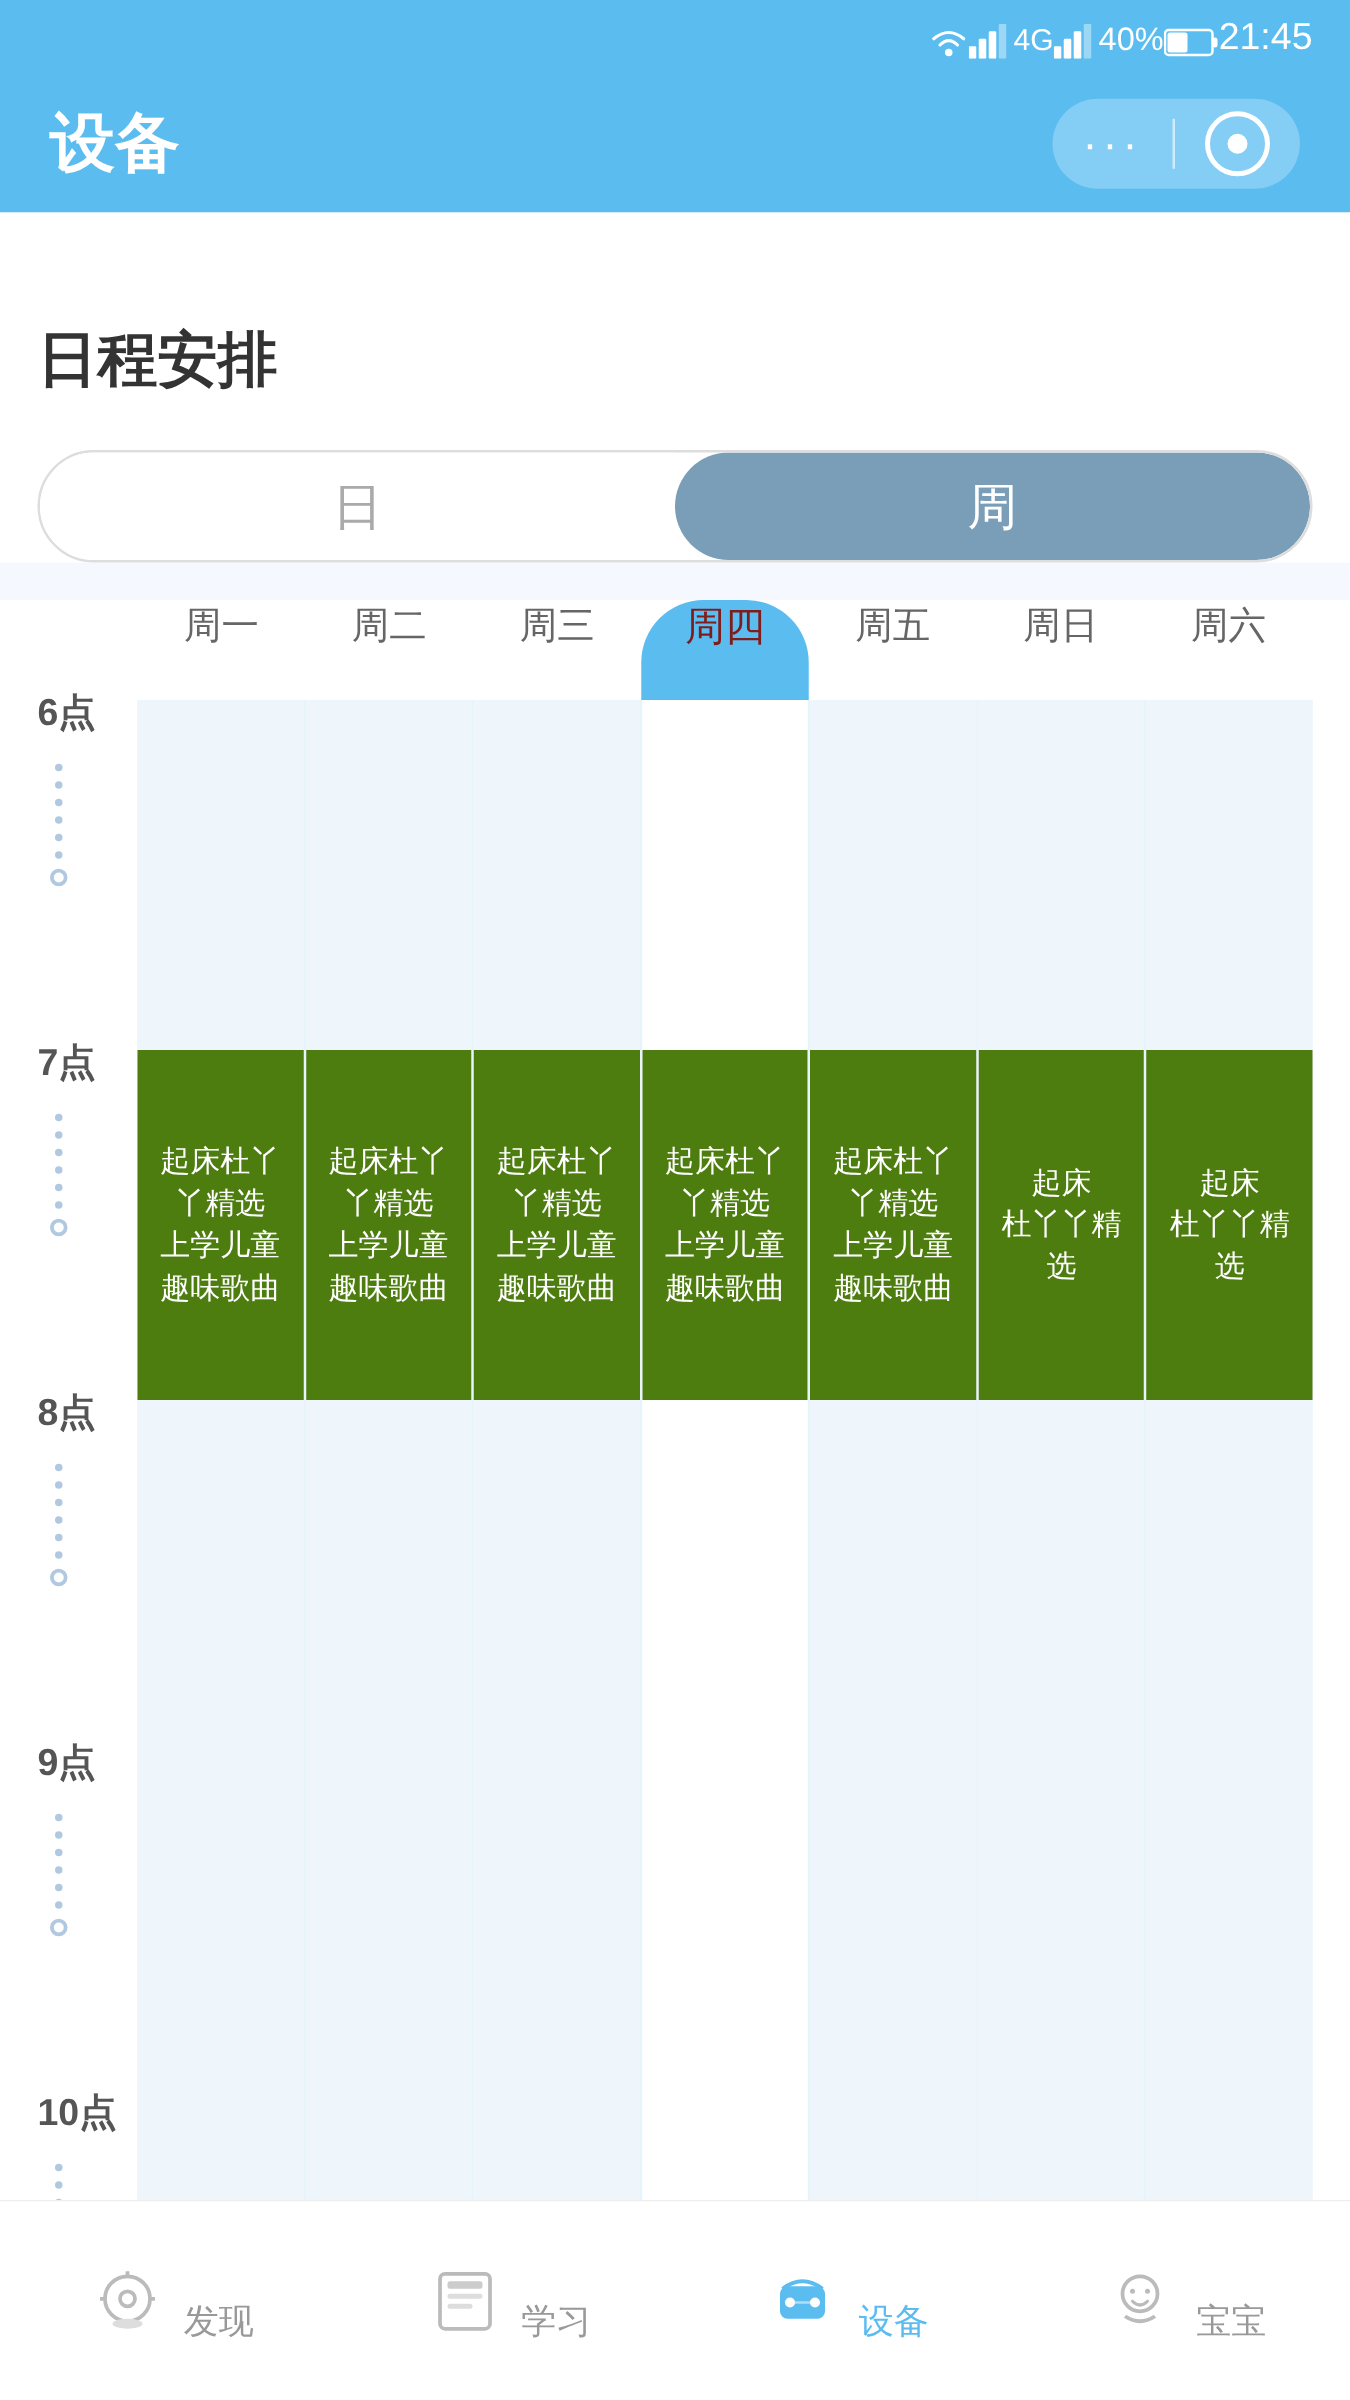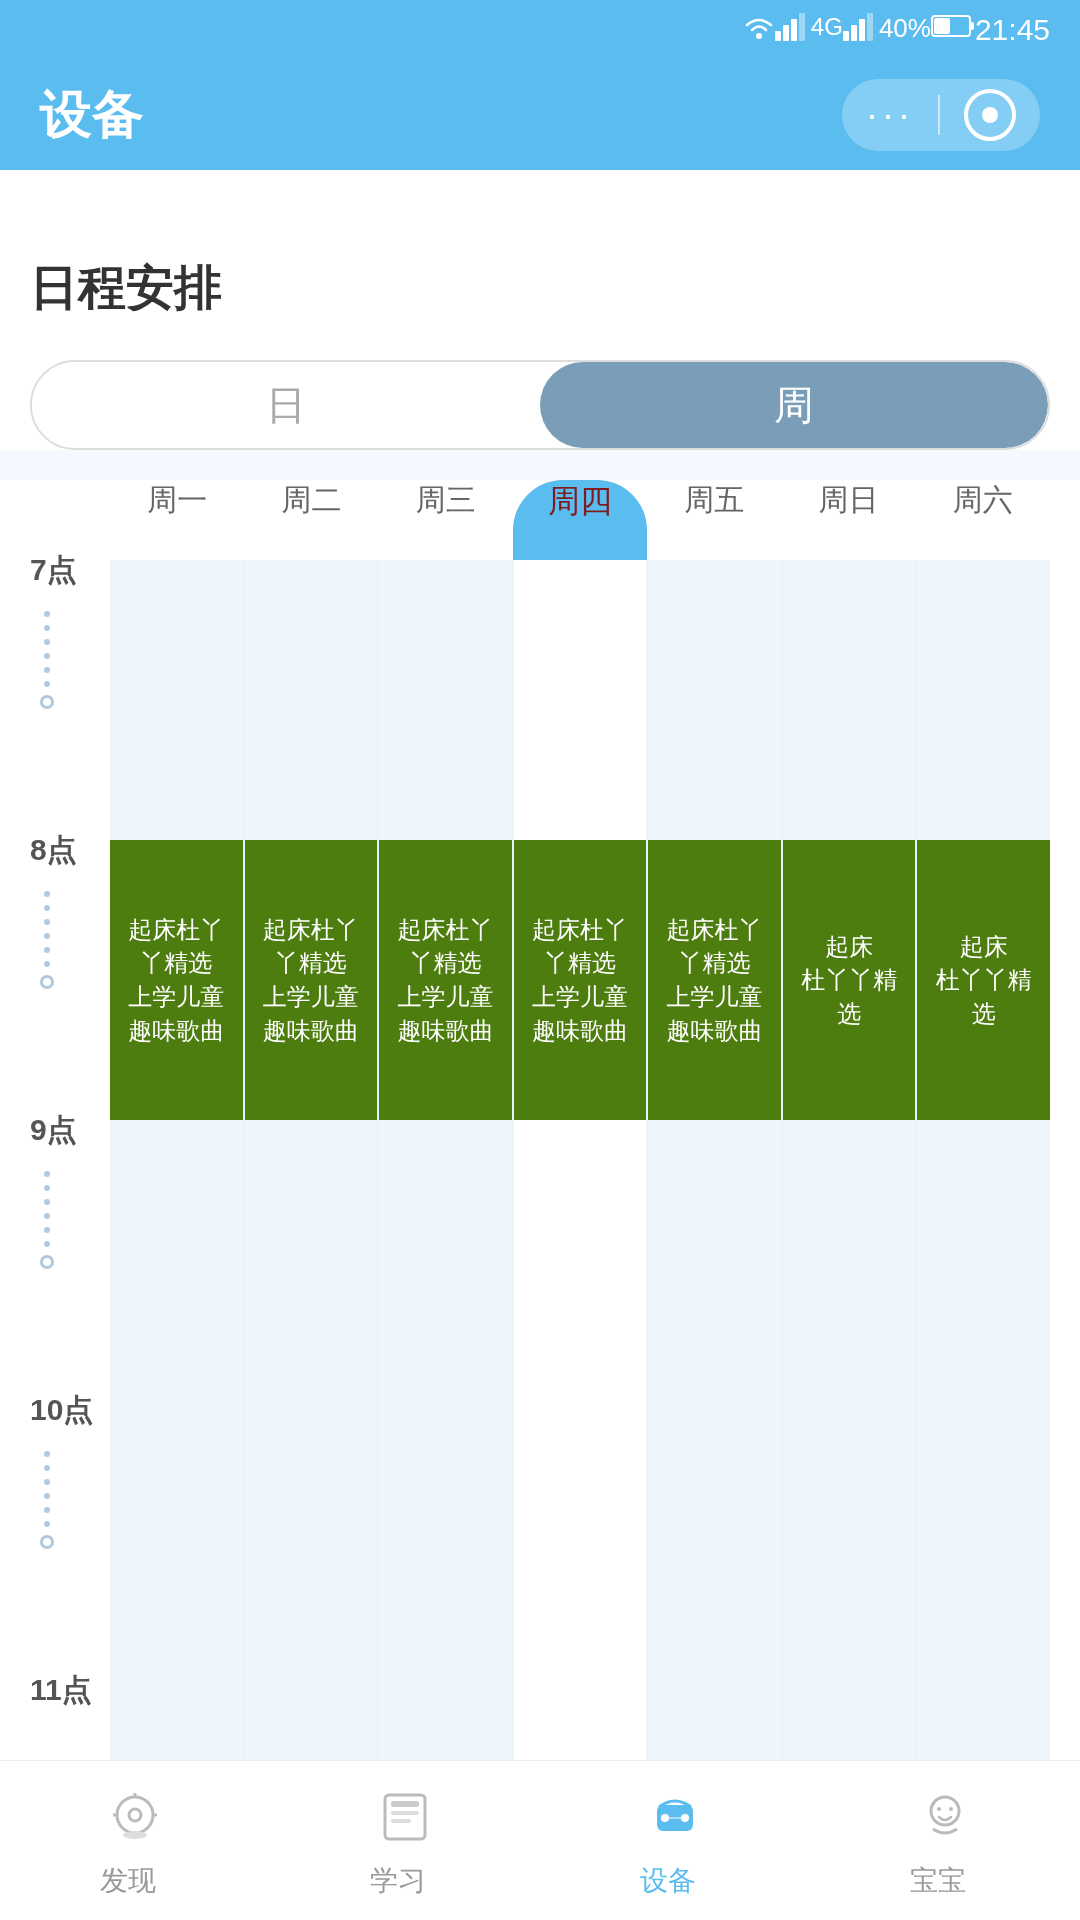--- a/index.html
+++ b/index.html
@@ -19,21 +19,21 @@
       height: 60px;
       background: #5bbcf0;
       display: flex;
       align-items: center;
       justify-content: flex-end;
       padding: 0 30px;
       gap: 16px;
     }
     .status-icons {
       display: flex;
-      align-items: flex-start;
+      align-items: flex-end;
       color: white;
       font-size: 26px;
     }
 
     
     .header {
       width: 100%;
       height: 110px;
       background: #5bbcf0;
       display: flex;
@@ -241,22 +241,22 @@
       width: 100%;
       height: 160px;
       background: white;
       border-top: 1px solid #eee;
       display: flex;
       align-items: center;
       justify-content: space-around;
     }
     .nav-item {
       display: flex;
-      flex-direction: column;
-      align-items: flex-start;
+      flex-direction: row;
+      align-items: flex-end;
       gap: 10px;
       cursor: pointer;
     }
     .nav-icon {
       width: 70px;
       height: 70px;
       display: flex;
       align-items: center;
       justify-content: center;
     }
@@ -360,20 +360,32 @@
       </div>
     <div class="week-day">
         <span>周六</span>
       </div>
   </div>
 
   <div class="schedule-area" style="padding: 0;">
 
     <div class="time-column">
 
+      <div class="time-slot">
+        <span class="time-label">6点</span>
+        <div class="time-dots">
+          <div class="dot"></div>
+            <div class="dot"></div>
+            <div class="dot"></div>
+          <div class="dot"></div>
+            <div class="dot"></div>
+            <div class="dot"></div>
+          <div class="dot-open"></div>
+        </div>
+      </div>
 
       <div class="time-slot">
         <span class="time-label">7点</span>
         <div class="time-dots">
           <div class="dot"></div>
             <div class="dot"></div>
             <div class="dot"></div>
           <div class="dot"></div>
             <div class="dot"></div>
             <div class="dot"></div>

